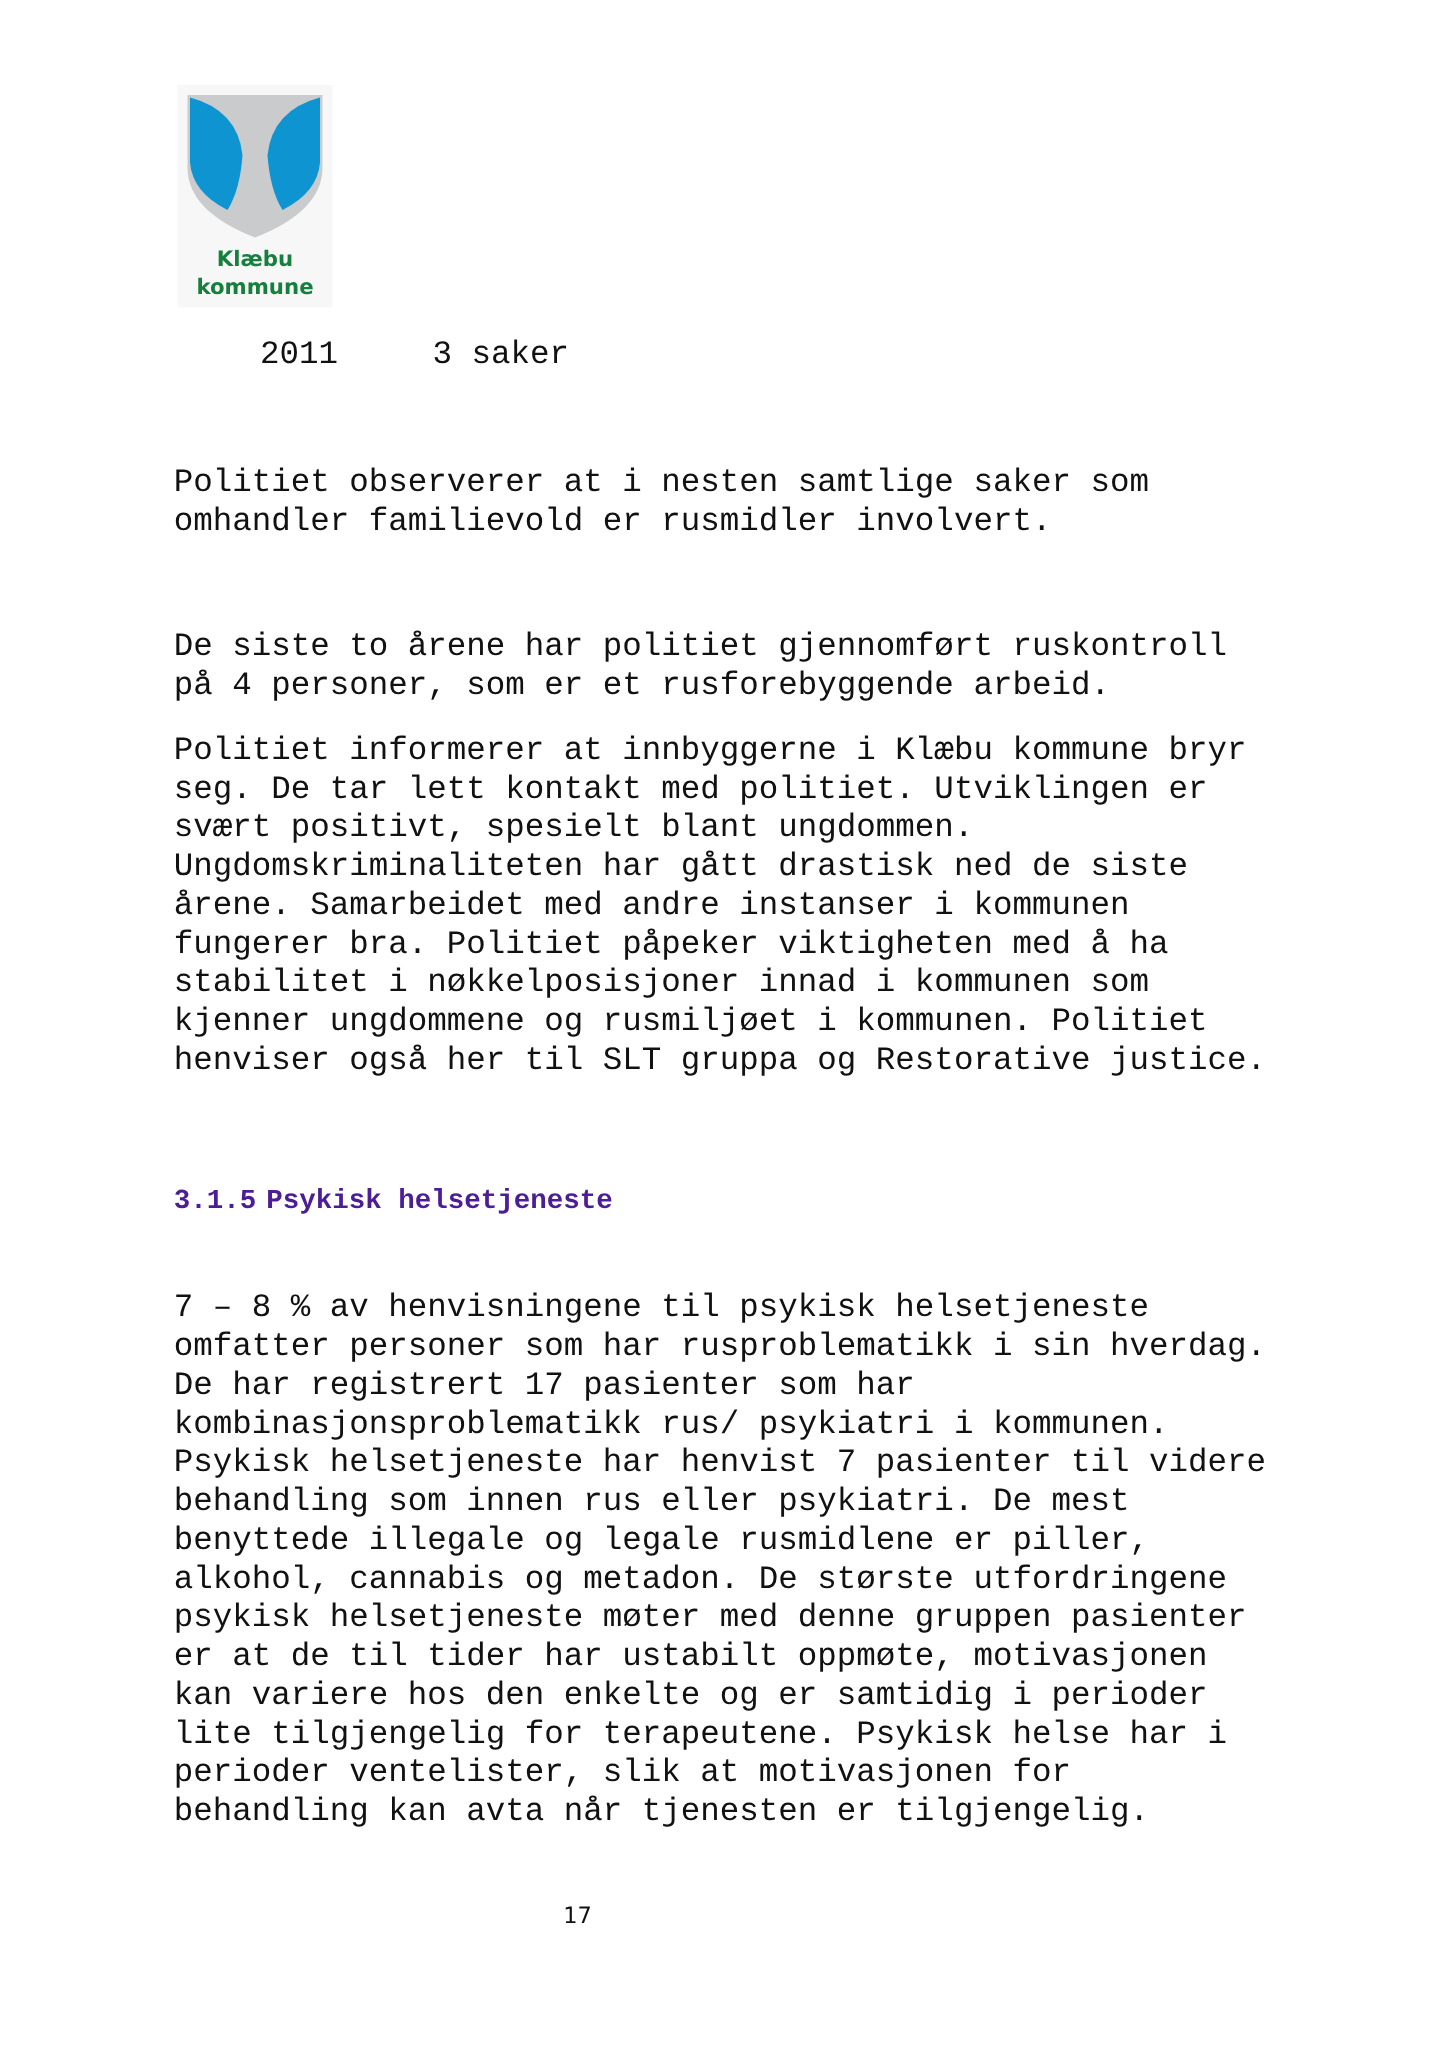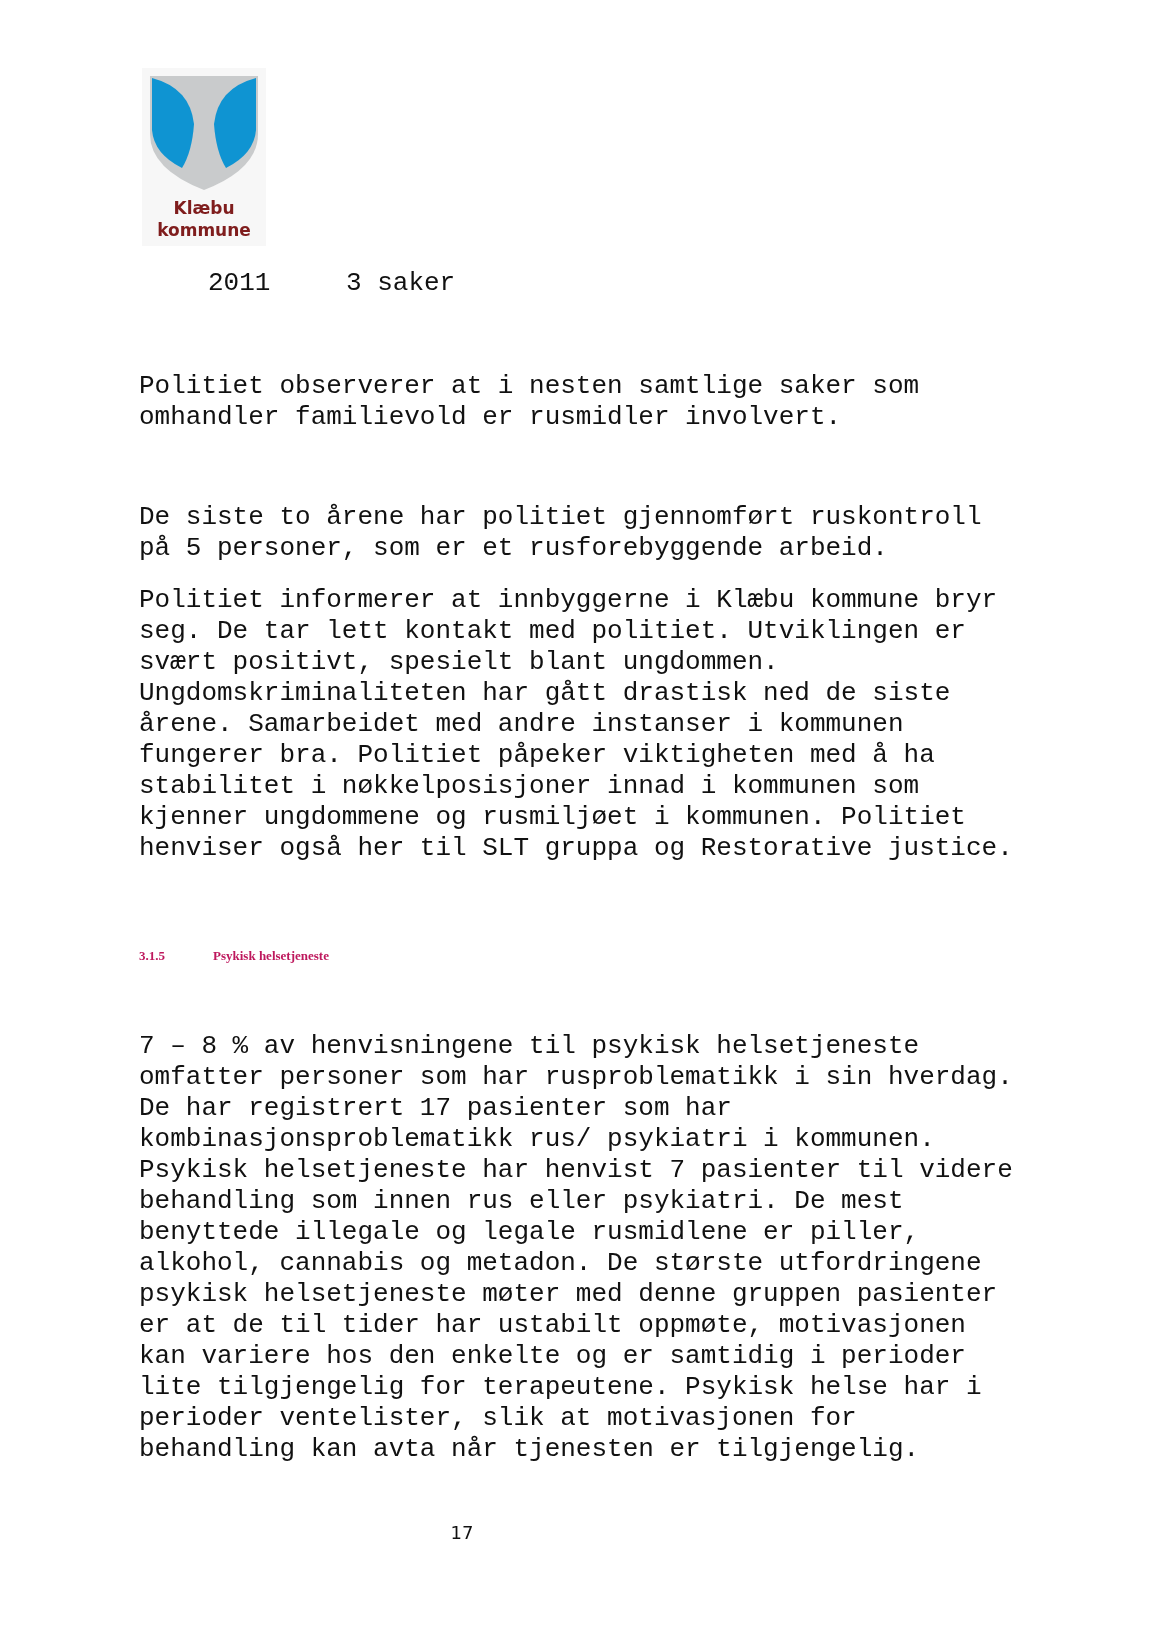--- a/index.html
+++ b/index.html
@@ -1,30 +1,30 @@
 <!DOCTYPE html>
 <html><head>
 <meta charset="utf-8">
 <style>
   html, body { margin: 0; padding: 0; background: #ffffff; }
   body { width: 1158px; height: 1636px; position: relative; overflow: hidden; }
   .page { position: absolute; left: 0; top: 0; width: 1158px; height: 1636px; background: #fff; }
   .logo { position: absolute; left: 142px; top: 68px; width: 124px; height: 178px; background: #f7f7f7; }
   .logo svg { position: absolute; left: 6px; top: 6px; }
   .logo-text { position: absolute; left: 0; width: 124px; text-align: center;
-    font-family: "DejaVu Sans", sans-serif; font-weight: bold; font-size: 17px; color: #7f1d1d; line-height: 21px; }
+    font-family: "DejaVu Sans", sans-serif; font-weight: bold; font-size: 17px; color: #15803d; line-height: 21px; }
   .logo-t1 { top: 130px; }
   .logo-t2 { top: 152px; }
   .body-text { font-family: Liberation Mono, monospace; font-size: 26px; color: #111; line-height: 31px; }
   .row2010 { position: absolute; top: 268px; left: 208px; }
   .row2010 .year { position: absolute; left: 0; white-space: nowrap; }
   .row2010 .count { position: absolute; left: 138px; white-space: nowrap; }
   .para { position: absolute; left: 139px; width: 885px; margin: 0; }
-  .heading { position: absolute; left: 139px; top: 948px; font-family: Liberation Serif, serif; font-weight: bold;
-    font-size: 13px; color: #be185d; white-space: nowrap; }
+  .heading { position: absolute; left: 139px; top: 948px; font-family: Liberation Mono, monospace; font-weight: bold;
+    font-size: 22px; color: #4c1d95; white-space: nowrap; }
   .heading .num { display: inline-block; width: 74px; }
   .pagenum { position: absolute; top: 1522px; left: 0; width: 924px; text-align: center;
     font-family: "DejaVu Sans", sans-serif; font-size: 18px; color: #111; }
 </style>
 </head>
 <body>
 
 <div class="page">
 
   <div class="logo">
@@ -36,21 +36,21 @@
     <div class="logo-text logo-t1">Klæbu</div>
     <div class="logo-text logo-t2">kommune</div>
   </div>
 
   <div class="row2010 body-text">
     <span class="year">2011</span>
     <span class="count">3 saker</span>
   </div>
 
   <p class="para body-text" style="top:371px;">Politiet observerer at i nesten samtlige saker som omhandler familievold er rusmidler involvert.</p>
-  <p class="para body-text" style="top:502px;">De siste to årene har politiet gjennomført ruskontroll på 5 personer, som er et rusforebyggende arbeid.</p>
+  <p class="para body-text" style="top:502px;">De siste to årene har politiet gjennomført ruskontroll på 4 personer, som er et rusforebyggende arbeid.</p>
   <p class="para body-text" style="top:585px;">Politiet informerer at innbyggerne i Klæbu kommune bryr seg. De tar lett kontakt med politiet. Utviklingen er svært positivt, spesielt blant ungdommen. Ungdomskriminaliteten har gått drastisk ned de siste årene. Samarbeidet med andre instanser i kommunen fungerer bra. Politiet påpeker viktigheten med å ha stabilitet i nøkkelposisjoner innad i kommunen som kjenner ungdommene og rusmiljøet i kommunen. Politiet henviser også her til SLT gruppa og Restorative justice.</p>
 
   <div class="heading">
     <span class="num">3.1.5</span><span>Psykisk helsetjeneste</span>
   </div>
 
   <p class="para body-text" style="top:1031px;">7 – 8 % av henvisningene til psykisk helsetjeneste omfatter personer som har rusproblematikk i sin hverdag. De har registrert 17 pasienter som har kombinasjonsproblematikk rus/ psykiatri i kommunen. Psykisk helsetjeneste har henvist 7 pasienter til videre behandling som innen rus eller psykiatri. De mest benyttede illegale og legale rusmidlene er piller, alkohol, cannabis og metadon. De største utfordringene psykisk helsetjeneste møter med denne gruppen pasienter er at de til tider har ustabilt oppmøte, motivasjonen kan variere hos den enkelte og er samtidig i perioder lite tilgjengelig for terapeutene. Psykisk helse har i perioder ventelister, slik at motivasjonen for behandling kan avta når tjenesten er tilgjengelig.</p>
 
   <div class="pagenum">17</div>
 </div>

